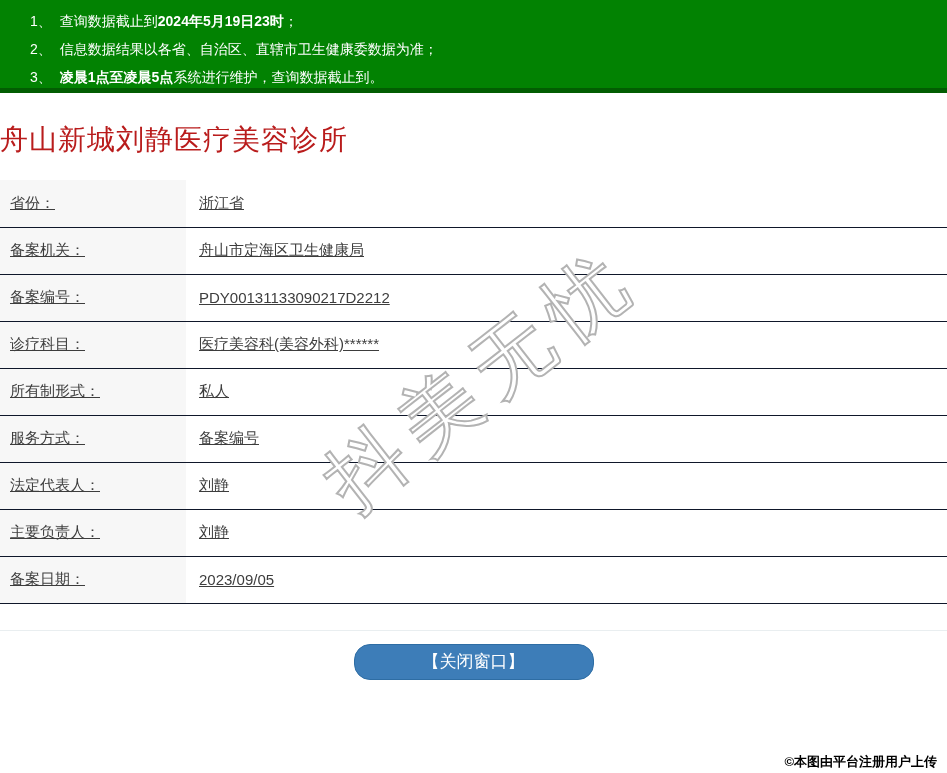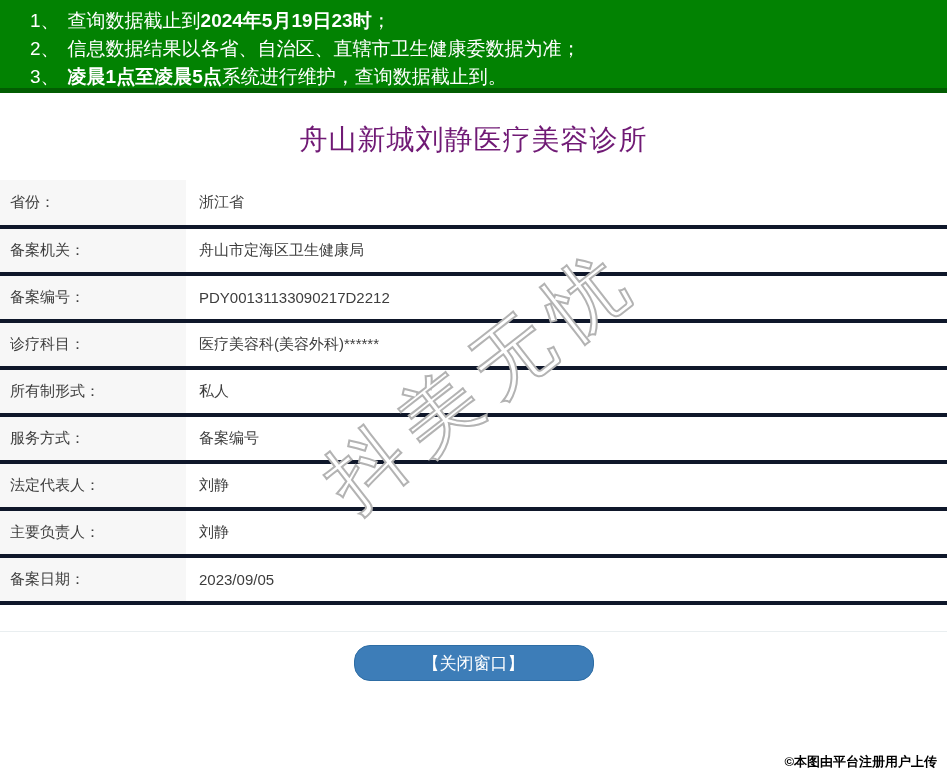--- a/index.html
+++ b/index.html
@@ -15,51 +15,51 @@
   
   .notice {
     background: #028202;
     height: 88px;
     padding-top: 7px;
   }
   .notice-strip { height: 5px; background: #025d02; }
   .notice-list { list-style: none; }
   .notice-line {
     color: #ffffff;
-    font-size: 19px;
+    font-size: 14px;
     line-height: 28px;
     padding-left: 30px;
     white-space: nowrap;
   }
   .notice-line .notice-num { margin-right: 8px; }
   .notice-line b { font-weight: bold; }
 
   
   .page-title {
-    text-align: center;
     font-size: 28px;
     font-weight: 400;
-    color: #701a75;
+    color: #b91c1c;
     letter-spacing: 1px;
     padding-top: 28px;
     height: 87px;
   }
 
   
   .info-table {
     width: 100%;
     border-collapse: collapse;
     table-layout: fixed;
   }
   .info-table tr { height: 47px; }
   .info-table td {
-    border-bottom: 4px solid #0f172a;
+    border-bottom: 1px solid #0f172a;
     font-size: 15px;
     color: #3d3d3d;
     vertical-align: middle;
+    text-decoration: underline;
   }
   td.cell-label {
     width: 186px;
     background: #f7f7f7;
     padding-left: 10px;
   }
   td.cell-value {
     background: #ffffff;
     padding-left: 13px;
   }

